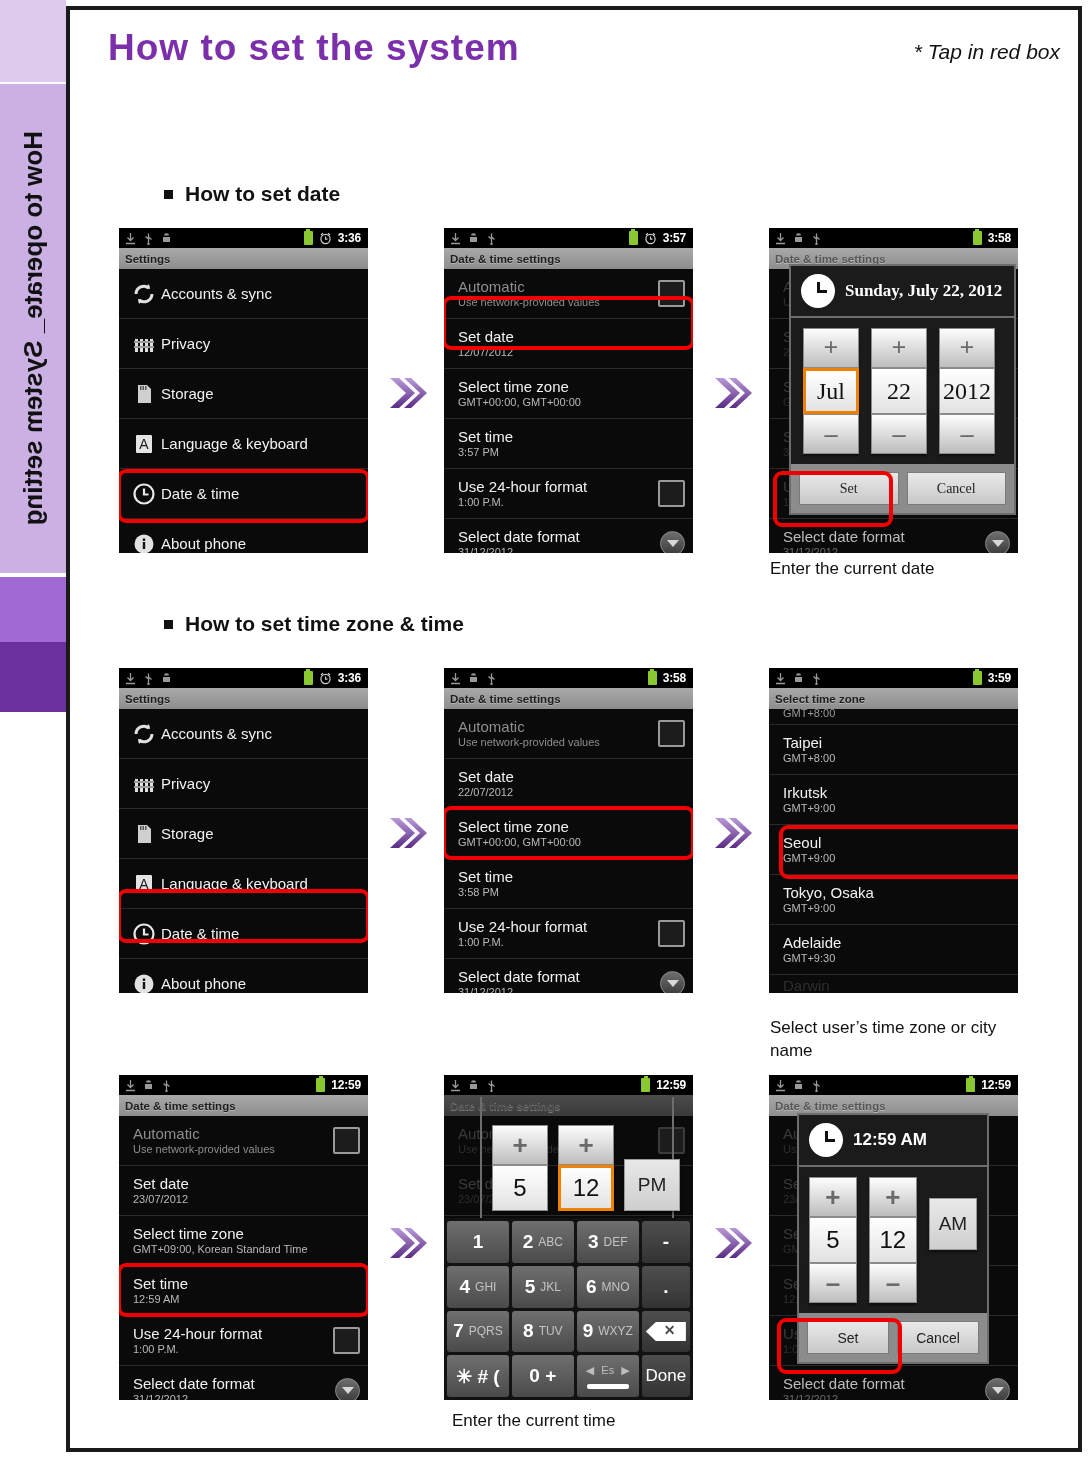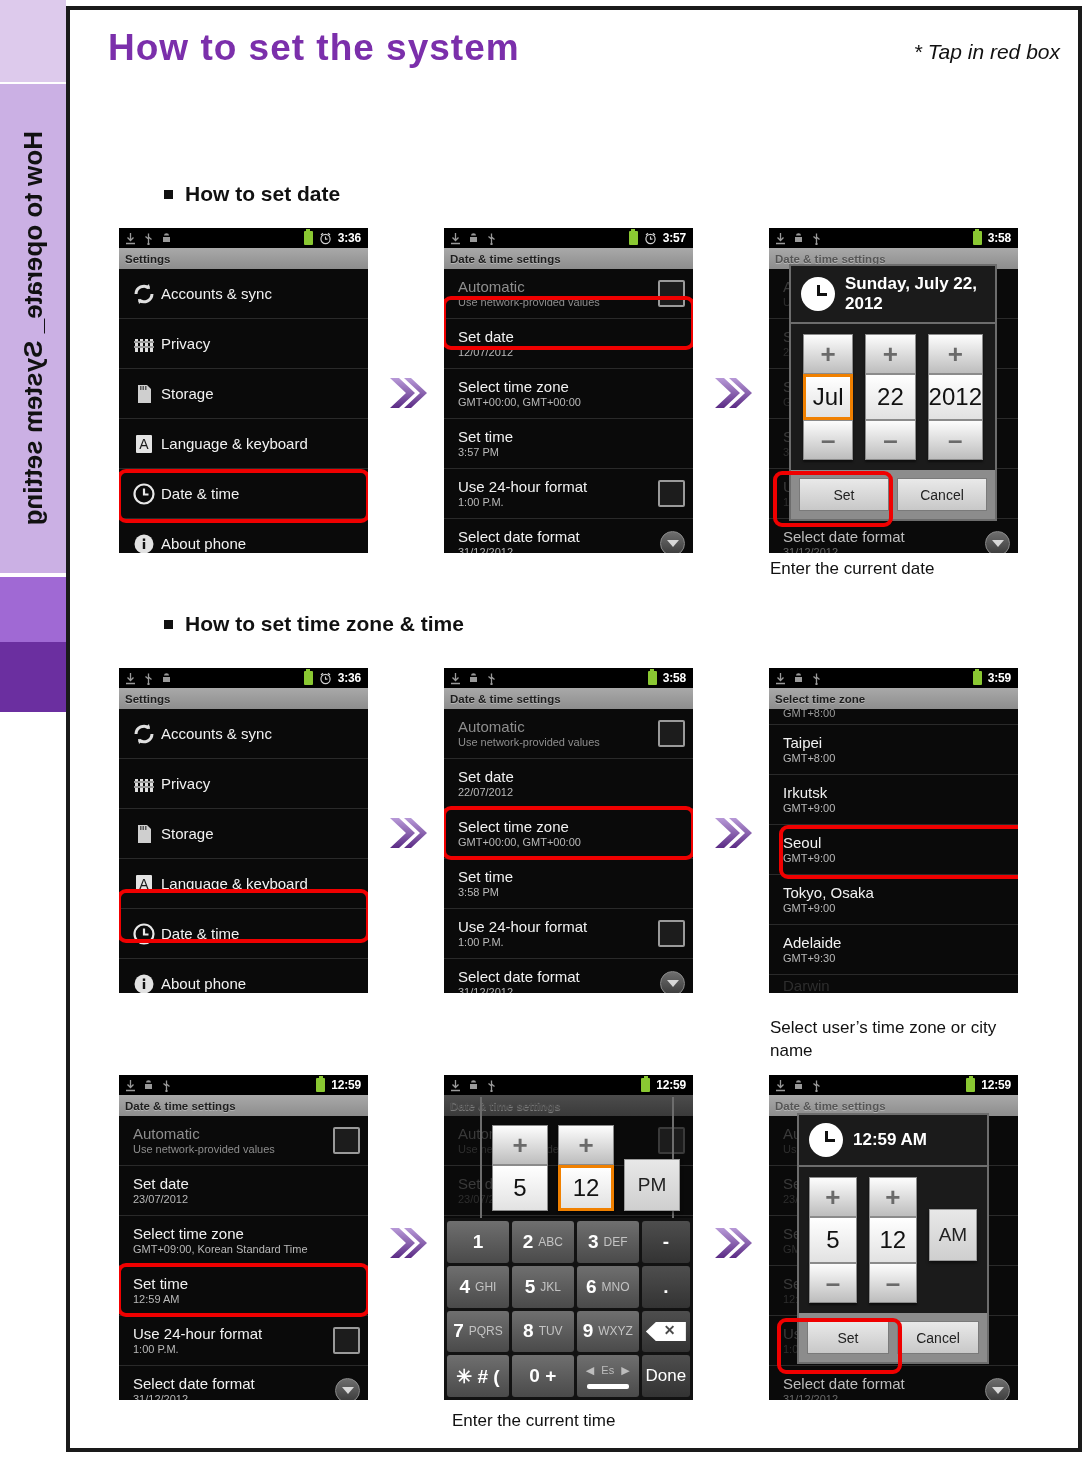--- a/index.html
+++ b/index.html
@@ -177,21 +177,21 @@
   .spin .plus .g, .spin .minus .g { color:#6a6a6a; font-size:26px; font-weight:bold; line-height:0; }
   .spin .val {
     height:46px; background:linear-gradient(#ffffff,#e2e2e2);
     border:1px solid #8b8b8b;
     display:flex; align-items:center; justify-content:center;
     color:#111; font-size:24px;
     box-shadow:0 2px 2px rgba(0,0,0,.4);
   }
   .spin .val.sel { border:3px solid #f08000; }
   .ampm {
-    width:56px; height:52px; margin-top:32px;
+    width:56px; height:52px; margin-top:21px;
     background:linear-gradient(#e8e8e8,#cfcfcf);
     border:1px solid #9a9a9a;
     display:flex; align-items:center; justify-content:center;
     color:#222; font-size:19px;
     box-shadow:0 2px 3px rgba(0,0,0,.5);
   }
   .dialog-foot {
     display:flex; gap:8px; padding:8px;
     background:#8c8c8c;
   }
@@ -538,21 +538,21 @@
       </div>
       <div class="row" style="height:50px">
         <div class="txt" style="padding-left:6px">
             <div class="t1" style="color:#bdbdbd">Select date format</div>
             <div class="t2" style="color:#6a6a6a">31/12/2012</div>
           </div>
         <div class="dropdot"></div>
       </div>
     </div>
 
-    <div class="dialog" style="left:20px; top:36px; width:208px;">
+    <div class="dialog" style="left:20px; top:36px; width:227px;font-family:Liberation Serif, serif;">
       <div class="dialog-head">
         <div class="clock-ico"></div>
         <div class="dtxt">Sunday, July 22, 2012</div>
       </div>
       <div class="spinrow">
         <div class="spin">
           <div class="plus">
               <span class="g">+</span>
             </div>
           <div class="val sel">Jul</div>

